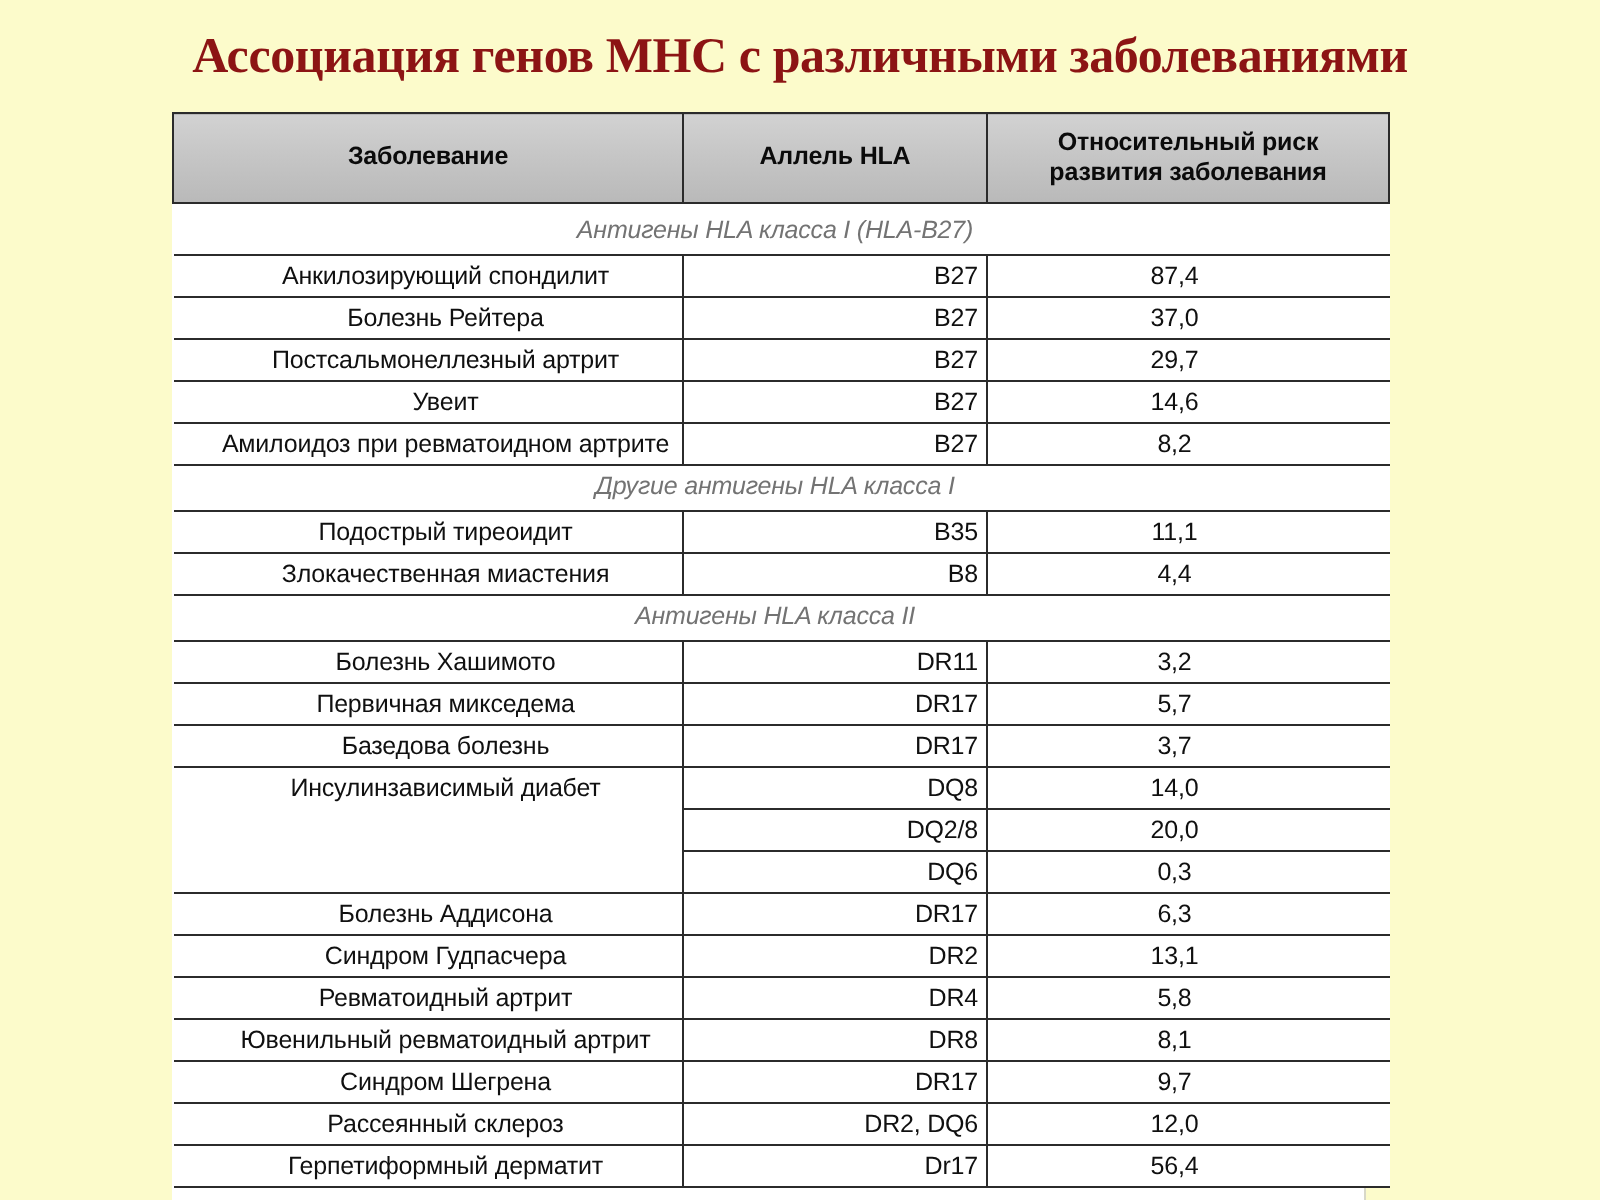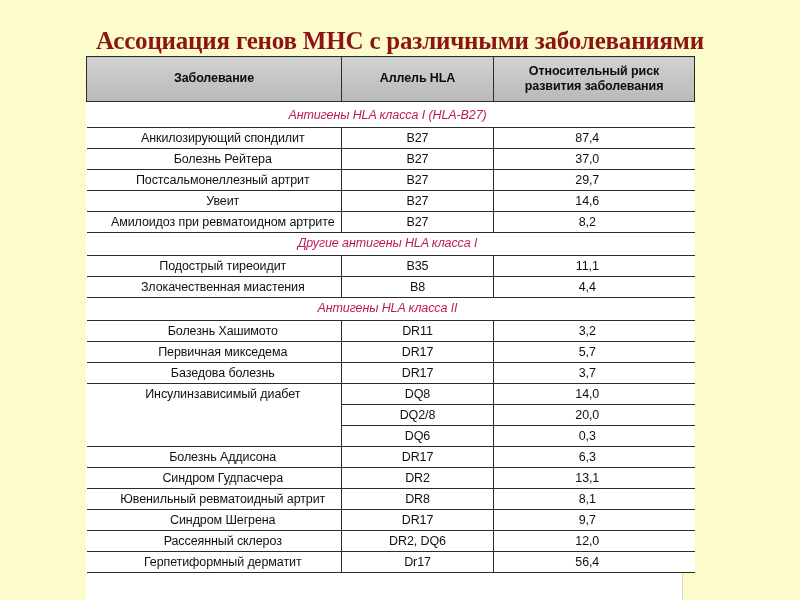--- a/index.html
+++ b/index.html
@@ -18,21 +18,21 @@
   #slide {
     position: absolute;
     left: 0; top: 0;
     width: 800px;
     height: 600px;
   }
 
   #page-title {
     position: absolute;
     left: 0;
-    top: 27px;
+    top: 15px;
     width: 800px;
     text-align: center;
     font-family: "Liberation Serif", "DejaVu Serif", serif;
     font-weight: bold;
     font-size: 25px;
     letter-spacing: -0.2px;
     color: #8c1414;
     white-space: nowrap;
   }
 
@@ -82,21 +82,21 @@
   }
 
   
   tr.section-row td {
     height: 21px;
     padding: 0 6px 1px 0;
     text-align: center;
     font-style: italic;
     font-size: 12.5px;
     font-weight: normal;
-    color: #be185d;
+    color: #737373;
     border-top: 1px solid #ffffff;
     border-bottom: 1.4px solid #2b2b2b;
     background: #ffffff;
     letter-spacing: -0.1px;
   }
   tr.section-row.first td { border-top: none; }
 
   
   tbody td {
     height: 20px;
@@ -109,21 +109,21 @@
     letter-spacing: -0.1px;
     vertical-align: middle;
   }
   td.disease {
     text-align: center;
     padding-left: 22px;
     border-right: 1.4px solid #2b2b2b;
   }
   td.disease.nodiv  { border-bottom: none; }
   td.allele {
-    text-align: center;
+    text-align: right;
     border-right: 1.4px solid #2b2b2b;
   }
   td.risk {
     text-align: center;
     padding-right: 18px;
   }
 
   tbody tr.last td { border-bottom: 1.4px solid #2b2b2b; }
 </style>
 </head>
@@ -232,20 +232,25 @@
             <td class="disease">Болезнь Аддисона</td>
             <td class="allele">DR17</td>
             <td class="risk">6,3</td>
           </tr>
           <tr>
             <td class="disease">Синдром Гудпасчера</td>
             <td class="allele">DR2</td>
             <td class="risk">13,1</td>
           </tr>
           <tr>
+            <td class="disease">Ревматоидный артрит</td>
+            <td class="allele">DR4</td>
+            <td class="risk">5,8</td>
+          </tr>
+          <tr>
             <td class="disease">Ювенильный ревматоидный артрит</td>
             <td class="allele">DR8</td>
             <td class="risk">8,1</td>
           </tr>
           <tr>
             <td class="disease">Синдром Шегрена</td>
             <td class="allele">DR17</td>
             <td class="risk">9,7</td>
           </tr>
           <tr>

